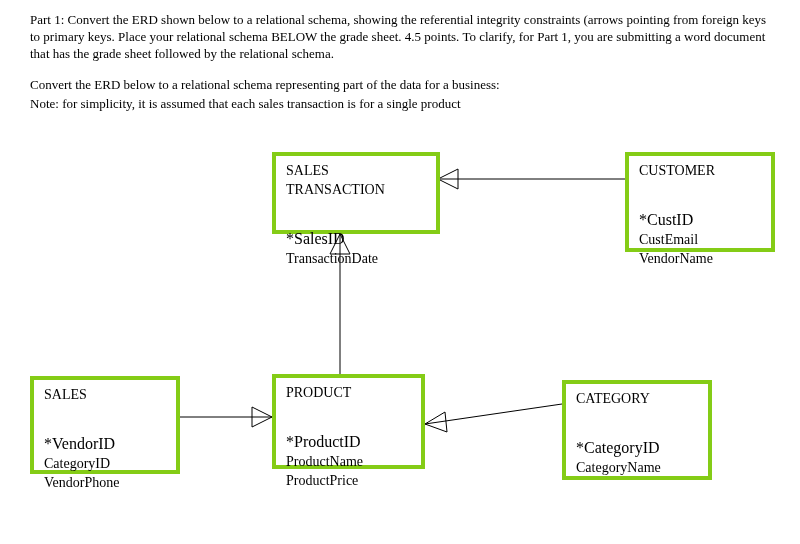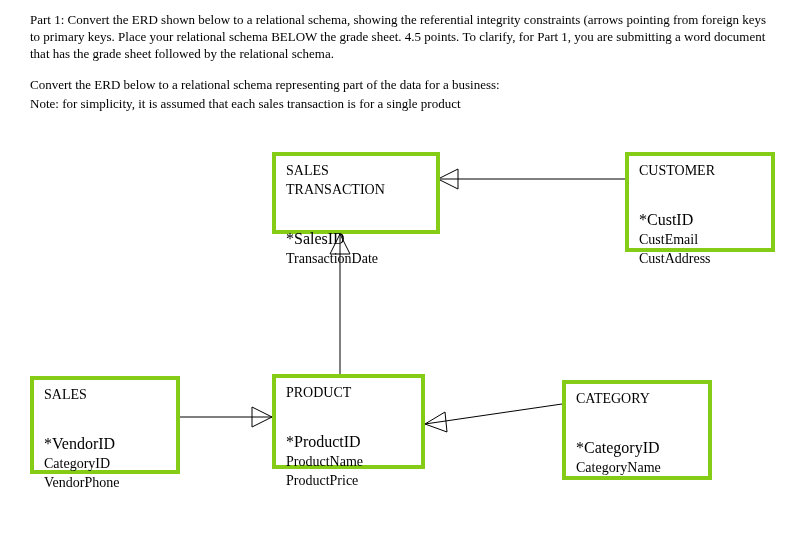--- a/index.html
+++ b/index.html
@@ -80,21 +80,21 @@
   <div class="entity" style="left:242px; top:18px; width:168px; height:82px;">
     <div class="name">SALES TRANSACTION</div>
     <div class="pk">*SalesID</div>
     <div class="attr">TransactionDate</div>
   </div>
 
   <div class="entity" style="left:595px; top:18px; width:122px; height:100px;">
     <div class="name">CUSTOMER</div>
     <div class="pk">*CustID</div>
     <div class="attr">CustEmail</div>
-    <div class="attr">CustAddress</div>
+    <div class="attr">VendorName</div>
   </div>
 
   <div class="entity" style="left:0px; top:242px; width:150px; height:98px;">
     <div class="name">SALES</div>
     <div class="pk">*VendorID</div>
     <div class="attr">CategoryID</div>
     <div class="attr">VendorPhone</div>
   </div>
 
   <div class="entity" style="left:242px; top:240px; width:153px; height:95px;">

